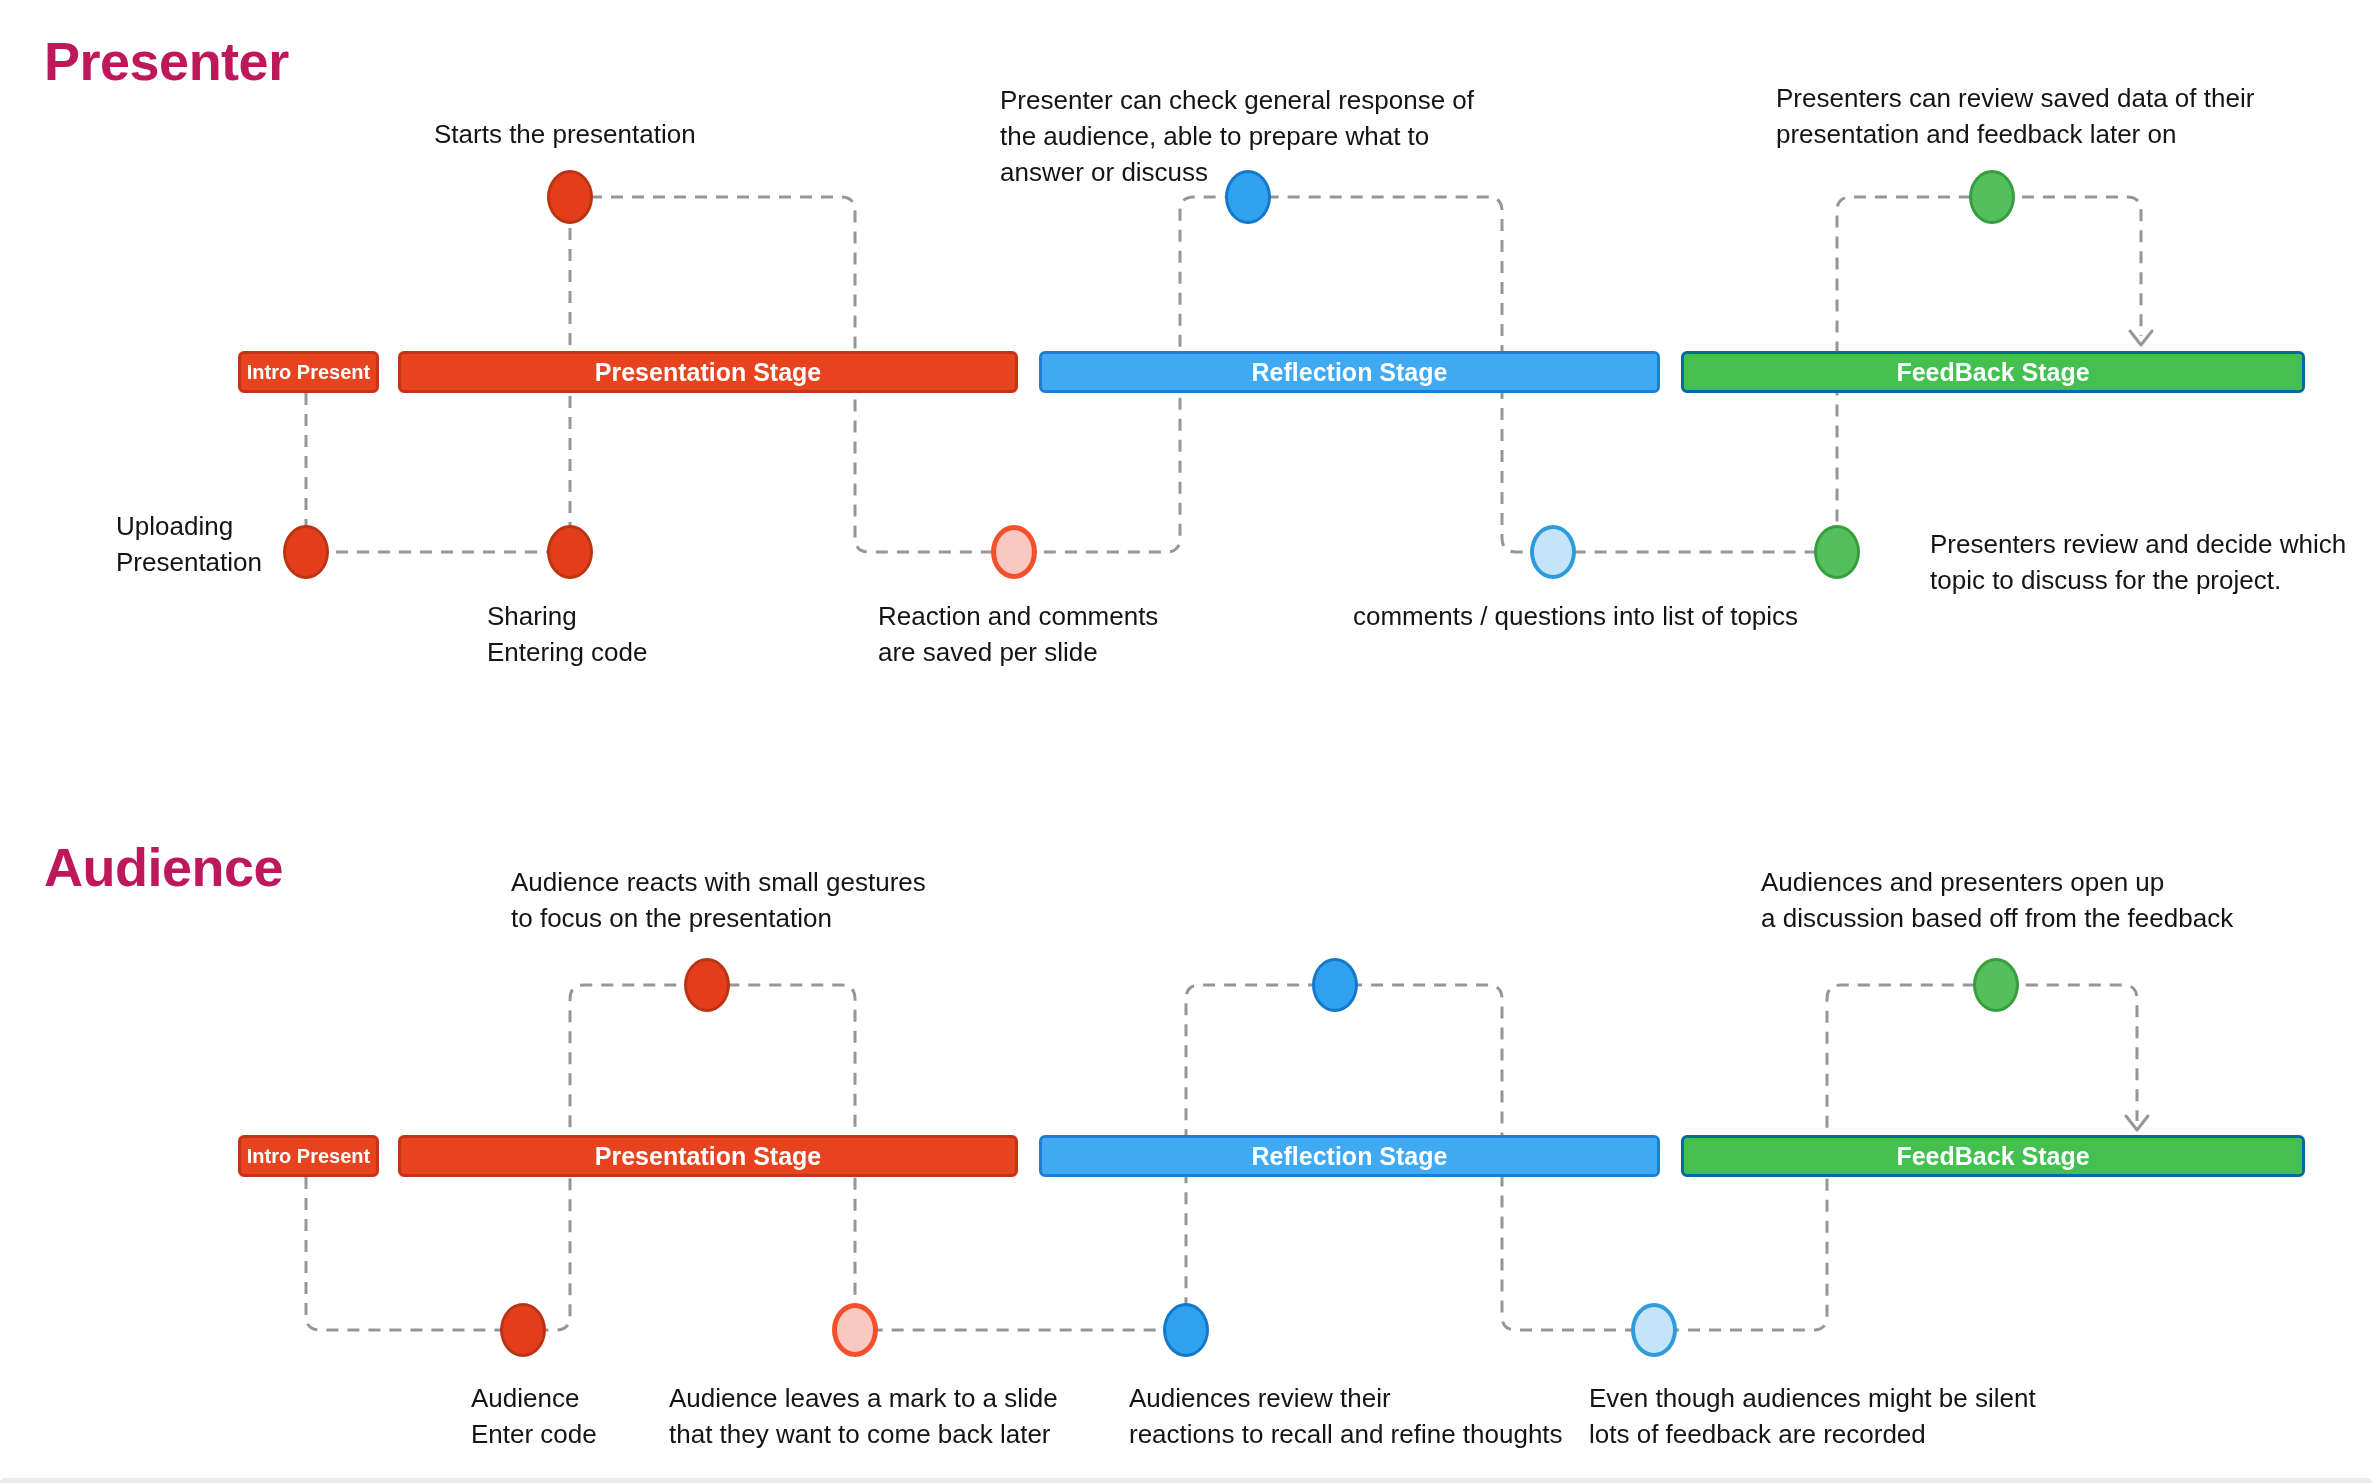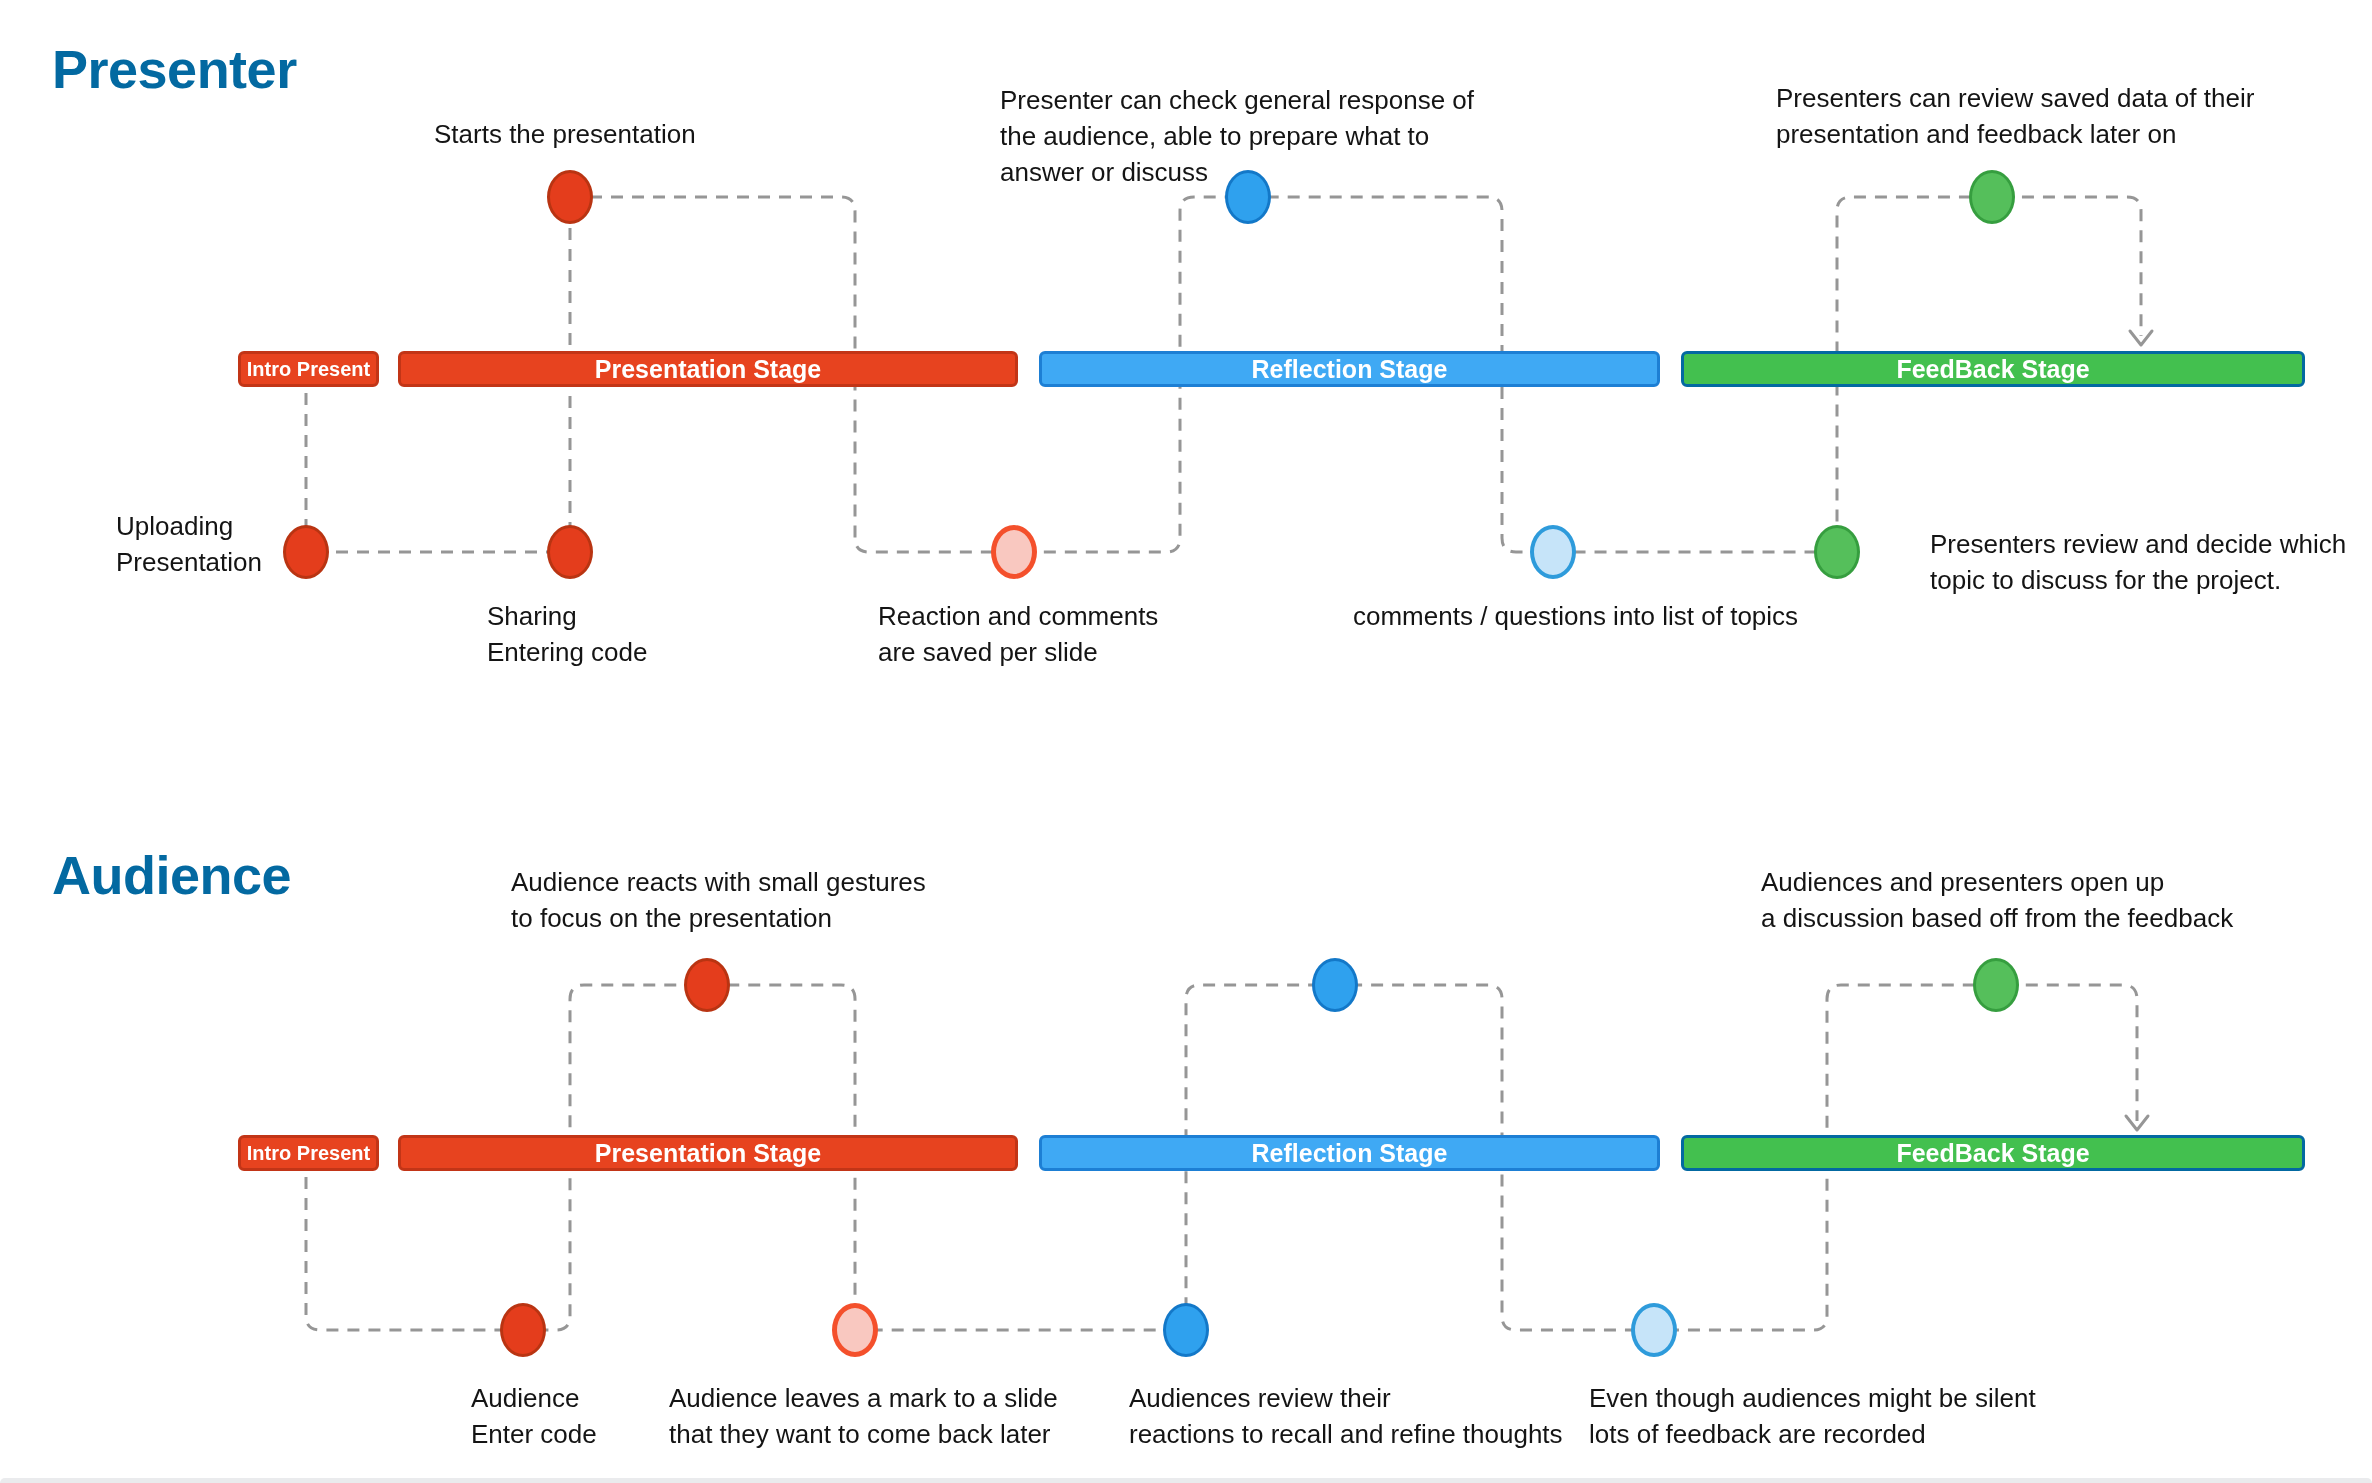--- a/index.html
+++ b/index.html
@@ -1,21 +1,21 @@
 <!DOCTYPE html>
 <html><head>
 <meta charset="utf-8">
 <style>
   html,body{margin:0;padding:0;background:#ffffff;}
   .canvas{position:relative;width:2372px;height:1483px;background:#ffffff;overflow:hidden;
           font-family:"Liberation Sans","DejaVu Sans",sans-serif;}
   svg.connectors{position:absolute;left:0;top:0;z-index:1;}
   .section-title{position:absolute;z-index:4;font-size:54px;font-weight:600;letter-spacing:-0.5px;
-                 color:#0369a1;margin:16px;}
-  .bar{position:absolute;z-index:3;height:36px;border-radius:6px;box-sizing:border-box;
+                 color:#be185d;margin:8px;}
+  .bar{position:absolute;z-index:3;height:42px;border-radius:6px;box-sizing:border-box;
        display:flex;align-items:center;justify-content:center;
        color:#ffffff;font-weight:bold;font-size:25px;}
   .bar.small{font-size:20px;}
   .bar.red{background:#E7431F;border:3px solid #C23517;}
   .bar.blue{background:#3FA9F4;border:3px solid #1D7FD4;}
   .bar.green{background:#43C04F;border:3px solid #0369a1;}
   .dot{position:absolute;z-index:5;width:46px;height:54px;border-radius:50%;box-sizing:border-box;}
   .dot.red{background:#E43D1C;border:3px solid #B93412;}
   .dot.blue{background:#2FA1EE;border:3px solid #1378C8;}
   .dot.green{background:#55BF5B;border:3px solid #369E3F;}

